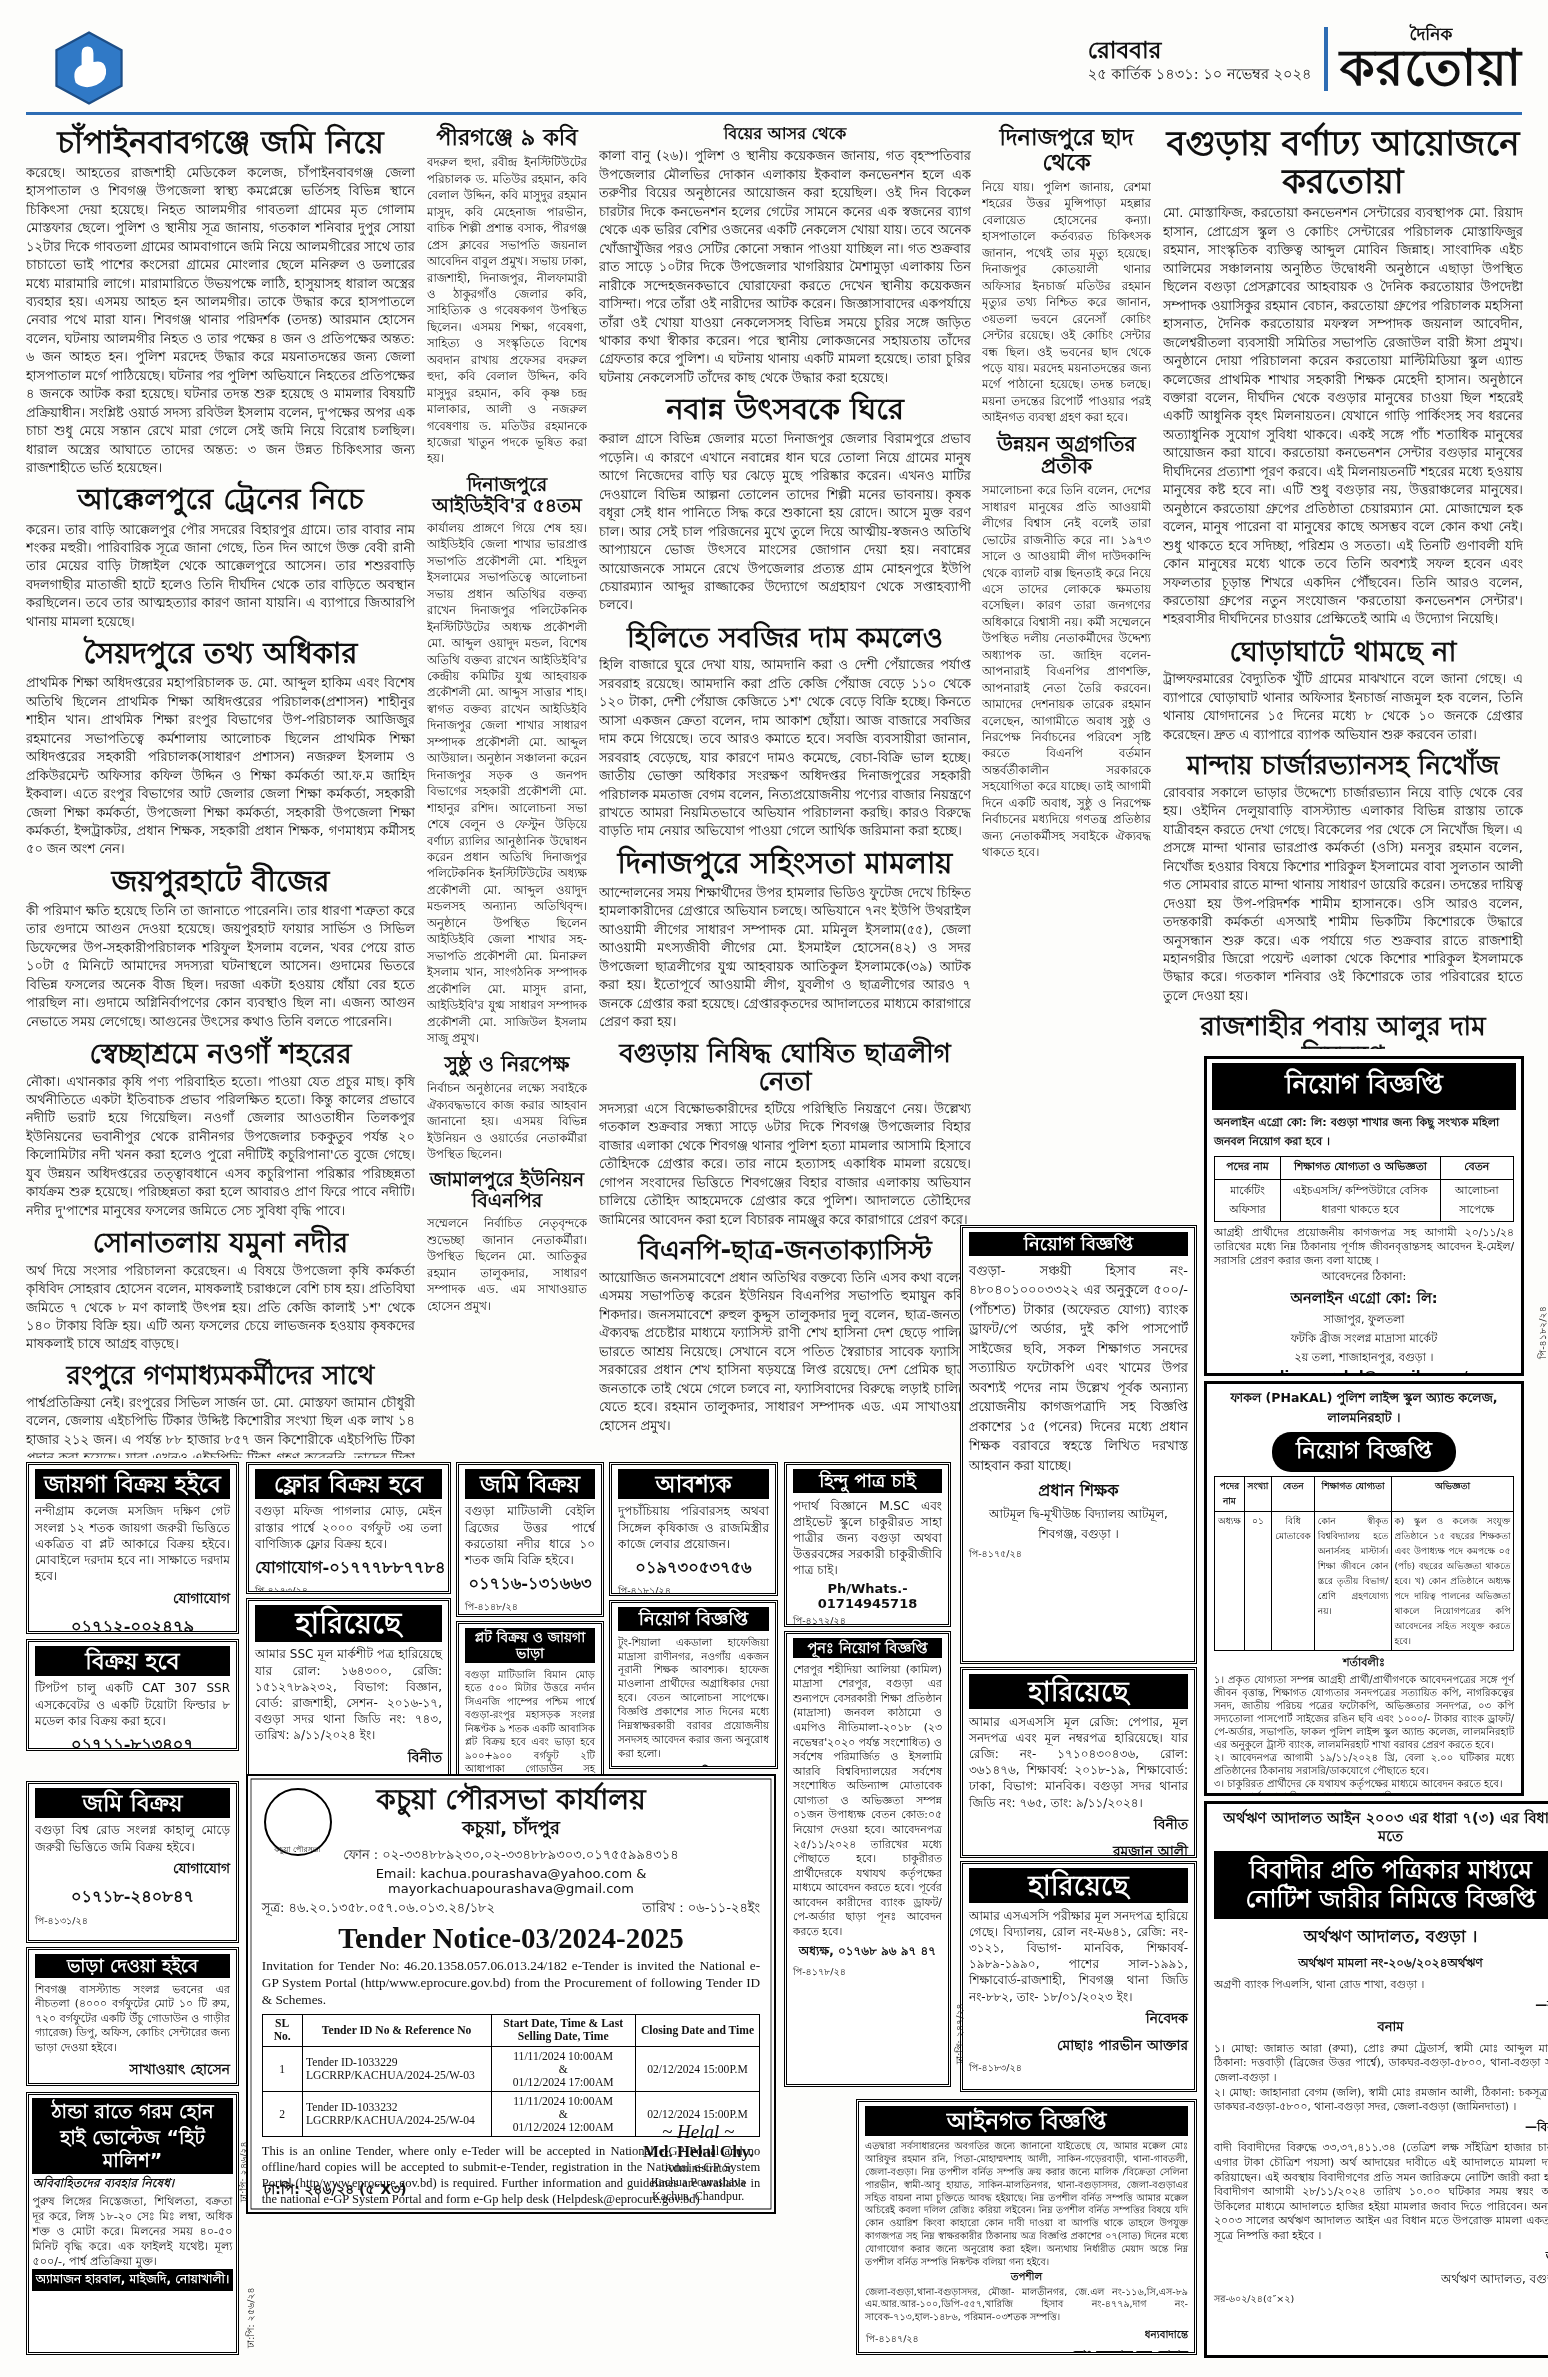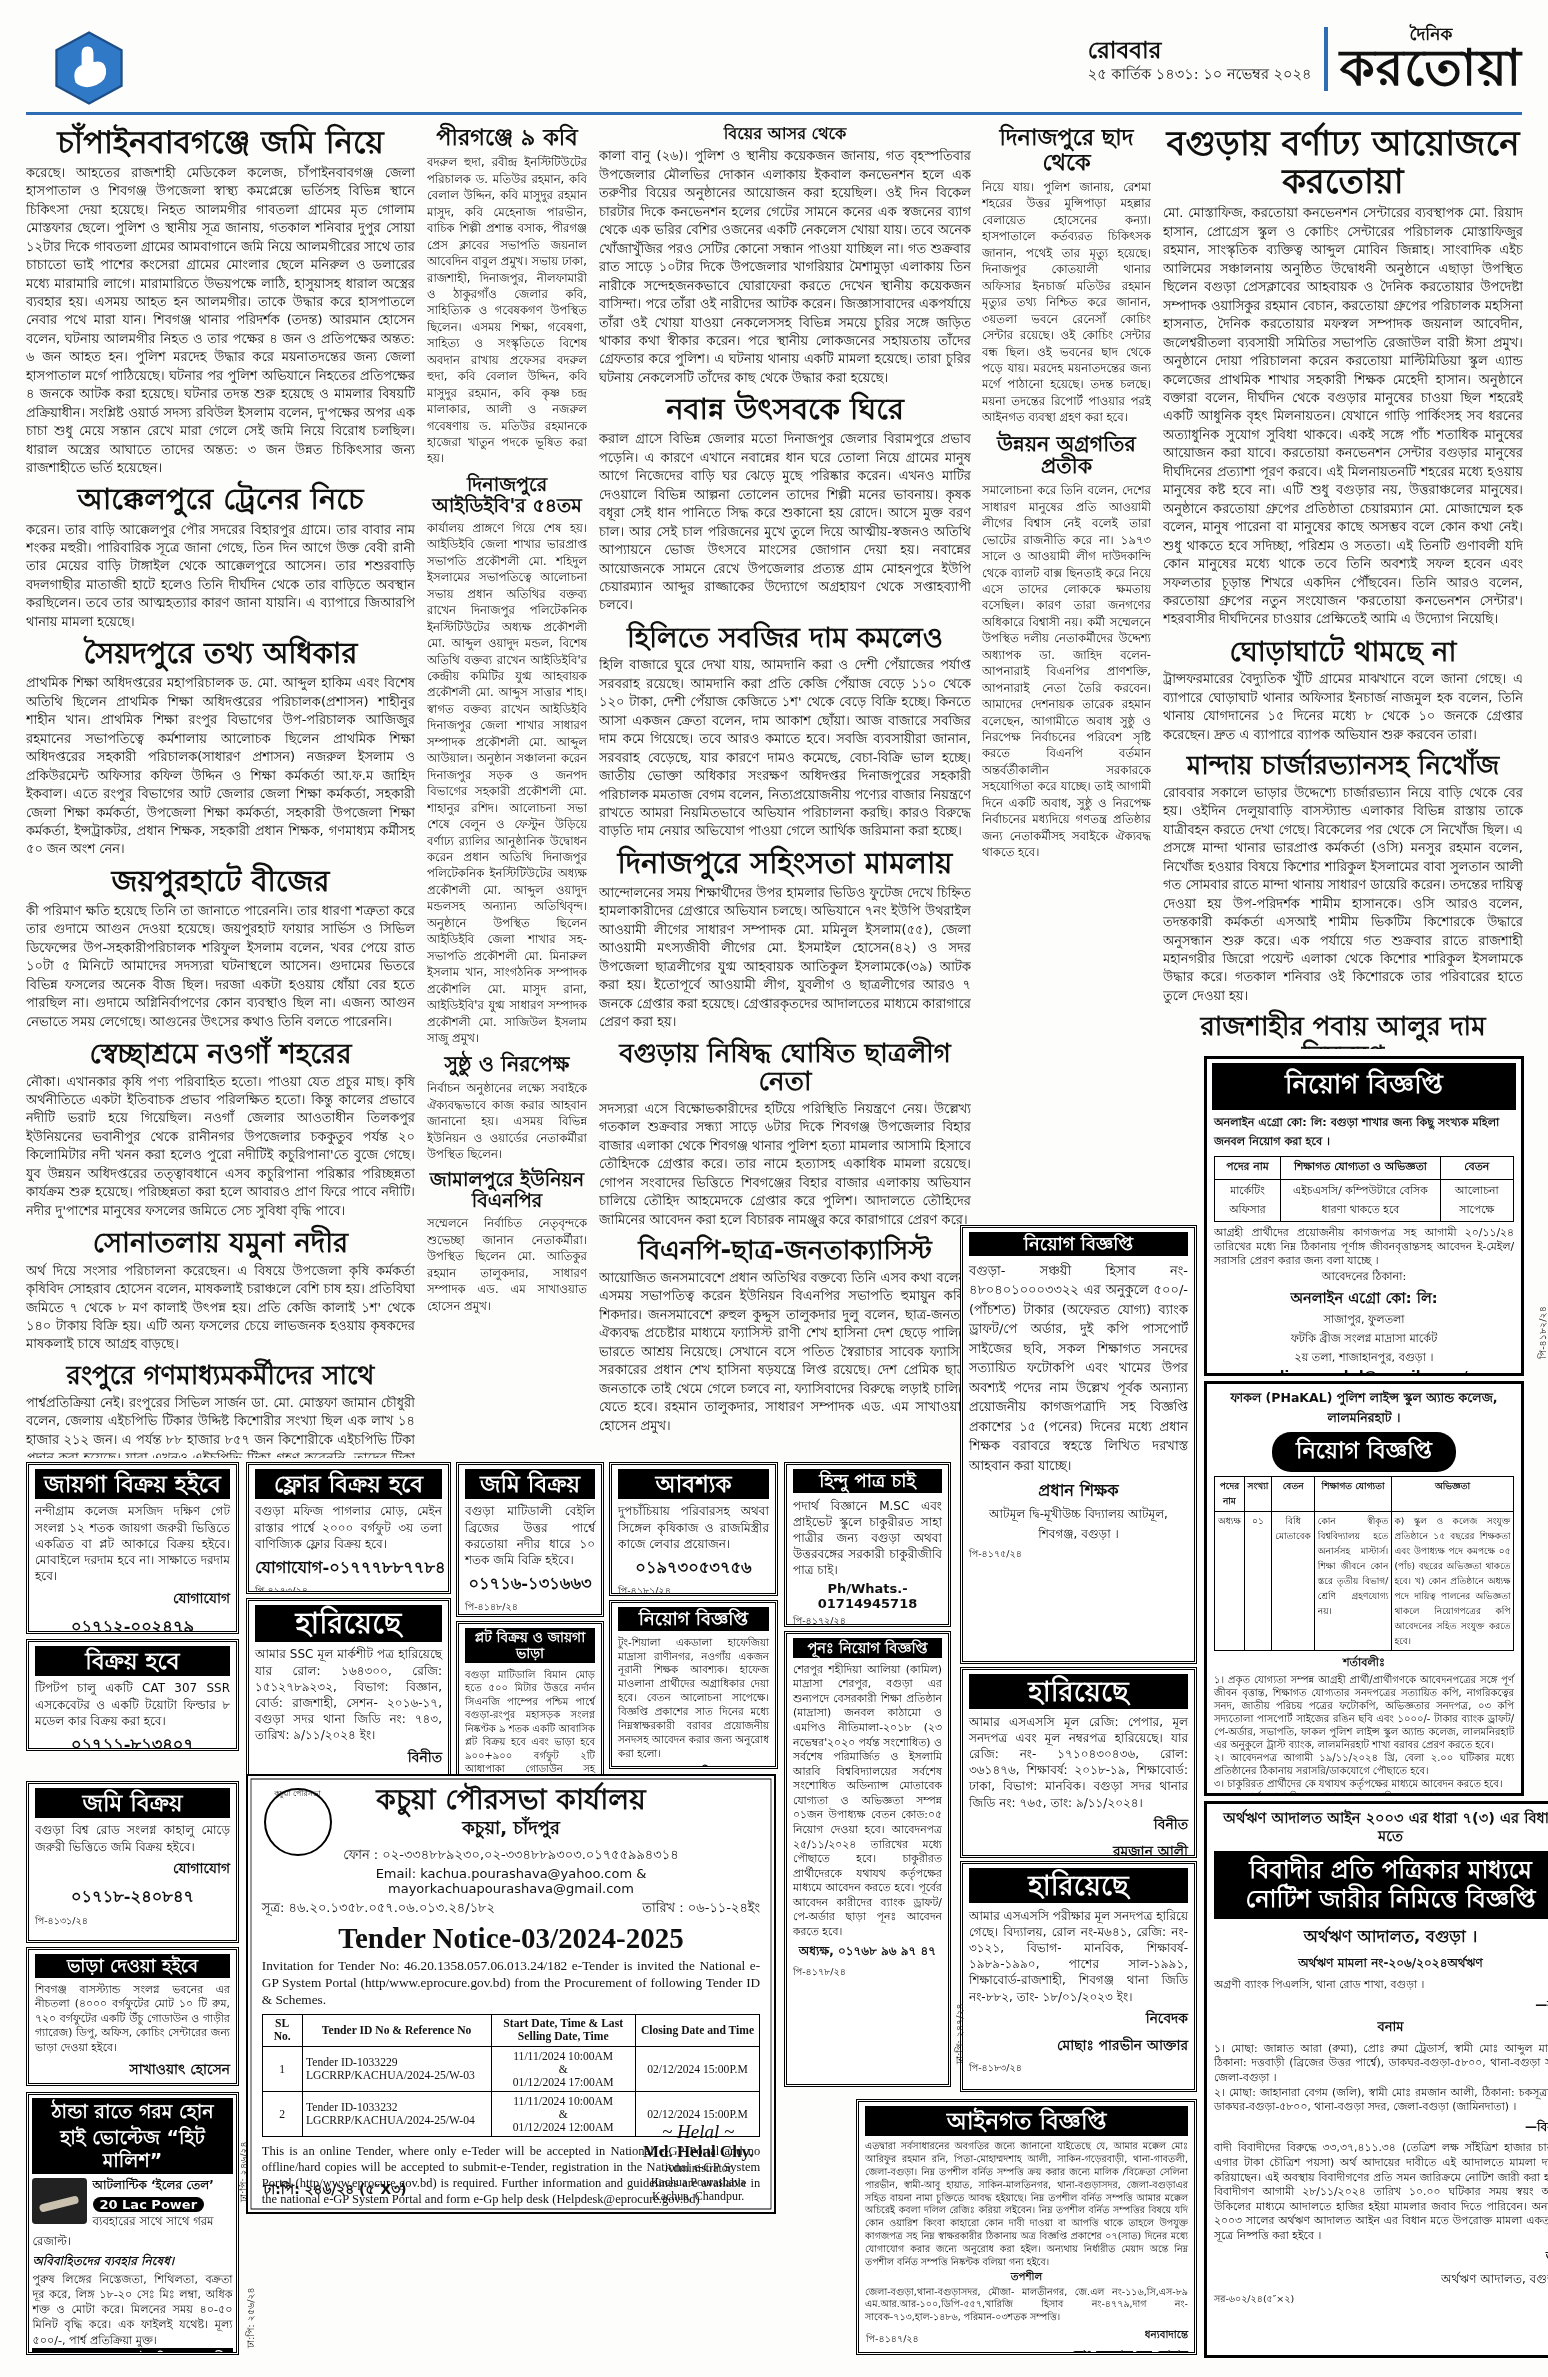--- a/index.html
+++ b/index.html
@@ -39,21 +39,21 @@
   .ad .ctr{text-align:center;}
   .ad .ph{font-weight:bold;font-size:16.3px;text-align:center;margin-top:2.6px;}
   .ad .sig{font-weight:bold;font-size:13.8px;text-align:right;margin-top:2.6px;}
   .ad .ref{font-size:9.5px;margin-top:2.6px;}
   .pre{white-space:pre-line;}
   .vref{position:absolute;font-size:9.5px;transform:rotate(-90deg);transform-origin:left top;white-space:nowrap;}
   
   .tender{position:absolute;left:246px;top:1774px;width:530px;height:440px;border:2.6px solid #000;
           box-shadow:inset 0 0 0 2.6px #fff,inset 0 0 0 3.4px #000;background:#fff;padding:8.6px 13.8px;box-sizing:border-box;overflow:hidden;}
   .tseal{position:absolute;left:15.5px;top:12px;width:64px;height:64px;border-radius:50%;border:2.6px solid #000;
-         display:flex;align-items:flex-start;justify-content:center;font-size:7.7px;text-align:center;line-height:1.1;}
+         display:flex;align-items:flex-end;justify-content:center;font-size:7.7px;text-align:center;line-height:1.1;}
   .torg{text-align:center;font-size:28px;font-weight:bold;line-height:1.05;}
   .tplace{text-align:center;font-size:18px;font-weight:bold;}
   .tline{text-align:center;font-size:13px;}
   .trow{display:flex;justify-content:space-between;font-size:13px;margin-top:1.7px;}
   .ttitle{text-align:center;font-size:29px;font-weight:bold;margin:3.4px 0 1.7px;font-family:"Liberation Serif","DejaVu Serif",serif;}
   .tintro{font-size:13.3px;text-align:justify;line-height:1.3;font-family:"Liberation Serif","DejaVu Serif",serif;}
   table.tt{width:100%;border-collapse:collapse;margin-top:5.2px;font-size:11.6px;font-family:"Liberation Serif","DejaVu Serif",serif;}
   table.tt th,table.tt td{border:1.7px solid #000;padding:2.6px 3.4px;text-align:center;vertical-align:middle;}
   .tnote{font-size:12.5px;text-align:justify;line-height:1.3;margin-top:5.2px;font-family:"Liberation Serif","DejaVu Serif",serif;}
   .tsig{position:absolute;right:20.6px;bottom:8.6px;text-align:center;line-height:1.15;font-family:"Liberation Serif","DejaVu Serif",serif;}
@@ -247,26 +247,20 @@
     <div class="t small">ভাড়া দেওয়া হইবে</div>
     <div class="bdy" style="font-size:10.8px">শিবগঞ্জ বাসস্ট্যান্ড সংলগ্ন ভবনের এর নীচতলা (৪০০০ বর্গফুটের মোট ১০ টি রুম, ৭২০ বর্গফুটের একটি উঁচু গোডাউন ও গাড়ীর গ্যারেজ) ডিপু, অফিস, কোচিং সেন্টারের জন্য ভাড়া দেওয়া হইবে।</div>
     <div class="sig">সাখাওয়াৎ হোসেন</div>
     <div class="ph">০১৭১১-৩০১৭৭৯</div>
 
   </div>
 
   <div class="ad heat" style="left:26px;top:2092px;width:213px;height:263px;padding:3.4px">
     <div class="t2">ঠান্ডা রাতে গরম হোন</div>
     <div class="t2">হাই ভোল্টেজ “হিট মালিশ”</div>
-    <div style="margin-top:2.6px">
-      <span class="eel"></span>
-      <span style="font-size:12px;font-weight:bold">আটলান্টিক ‘ইলের তেল’</span>
-      <span class="pow">20 Lac Power</span>
-      <span style="font-size:11.6px">ব্যবহারের সাথে সাথে গরম রেজাল্ট।</span>
-    </div>
     <div style="clear:both;font-size:12px;font-weight:bold;font-style:italic">অবিবাহিতদের ব্যবহার নিষেধ।</div>
     <div class="bdy" style="font-size:11.2px">পুরুষ লিঙ্গের নিস্তেজতা, শিথিলতা, বক্রতা দূর করে, লিঙ্গ ১৮-২০ সেঃ মিঃ লম্বা, অধিক শক্ত ও মোটা করে। মিলনের সময় ৪০-৫০ মিনিট বৃদ্ধি করে। এক ফাইলই যথেষ্ট। মূল্য ৫০০/-, পার্শ্ব প্রতিক্রিয়া মুক্ত।</div>
     <div class="inv">অ্যামাজন হারবাল, মাইজদি, নোয়াখালী।</div>
 
   </div>
 
   <div class="ad" style="left:246px;top:1462px;width:205px;height:132px">
     <div class="t">ফ্লোর বিক্রয় হবে</div>
     <div class="bdy">বগুড়া মফিজ পাগলার মোড়, মেইন রাস্তার পার্শ্বে ২০০০ বর্গফুট ৩য় তলা বাণিজ্যিক ফ্লোর বিক্রয় হবে।</div>
     <div class="ph">যোগাযোগ-০১৭৭৭৮৮৭৭৮৪</div>

